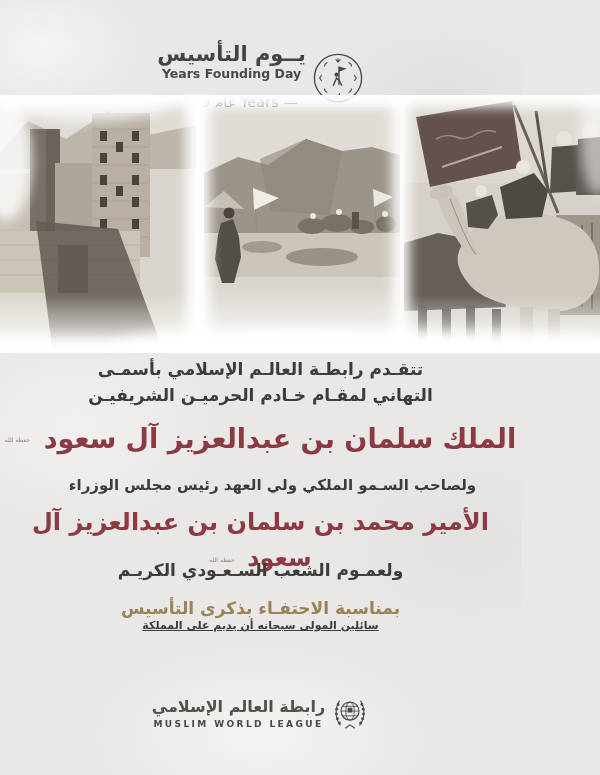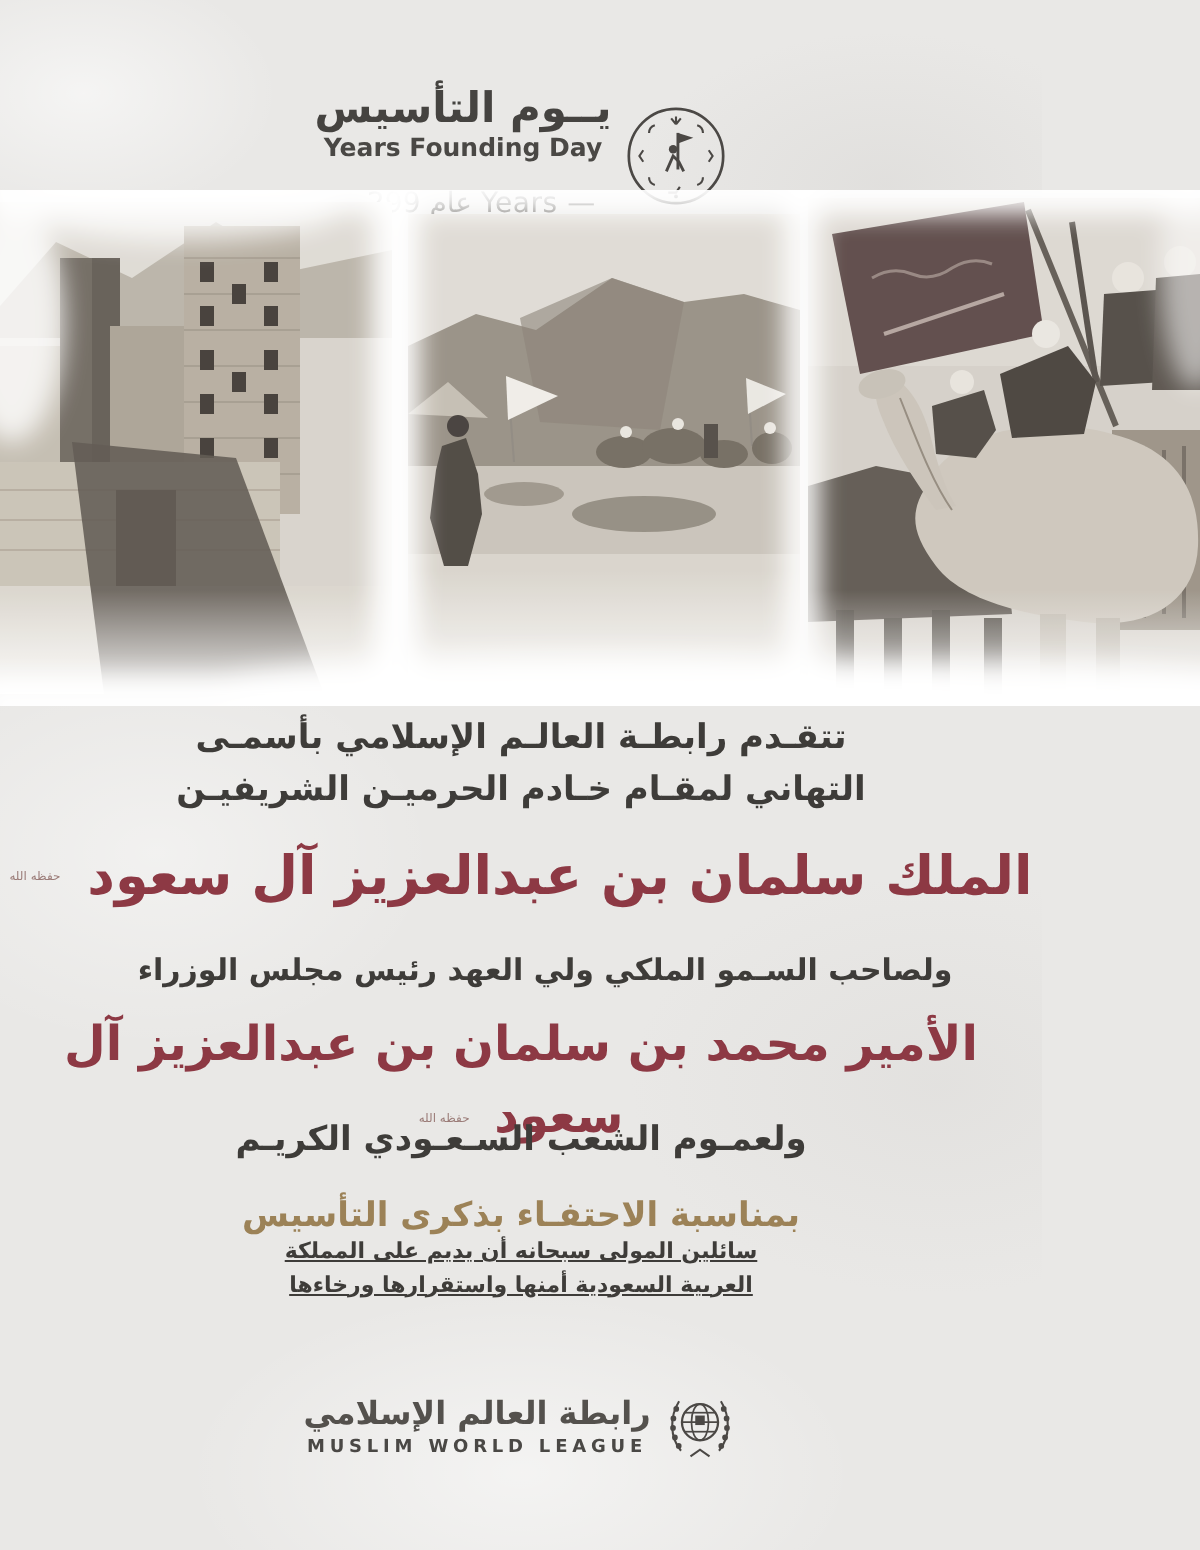--- a/index.html
+++ b/index.html
@@ -241,21 +241,20 @@
     <p class="abs ar prince-name" style="margin:0;">
       <span>الأمير محمد بن سلمان بن عبدالعزيز آل سعود</span>
       <span class="honorific">حفظه الله</span>
     </p>
 
     <p class="abs ar people" style="margin:0;">ولعمـوم الشعب السـعـودي الكريـم</p>
     <p class="abs ar occasion" style="margin:12px;">بمناسبة الاحتفـاء بذكرى التأسيس</p>
 
     <p class="abs ar prayer" style="margin:0;">
       <span>سائلين المولى سبحانه أن يديم على المملكة</span><br>
-      <span>العربية السعودية أمنها واستقرارها ورخاءها</span>
     </p>
   </main>
 
   <footer class="abs mwl-logo">
     <div class="mwl-text">
       <div class="mwl-callig">رابطة العالم الإسلامي</div>
       <div class="mwl-en">MUSLIM WORLD LEAGUE</div>
     </div>
     <svg width="38" height="38" viewBox="0 0 40 40">
       <g stroke="#4b4845" stroke-width="1.1" fill="none">

